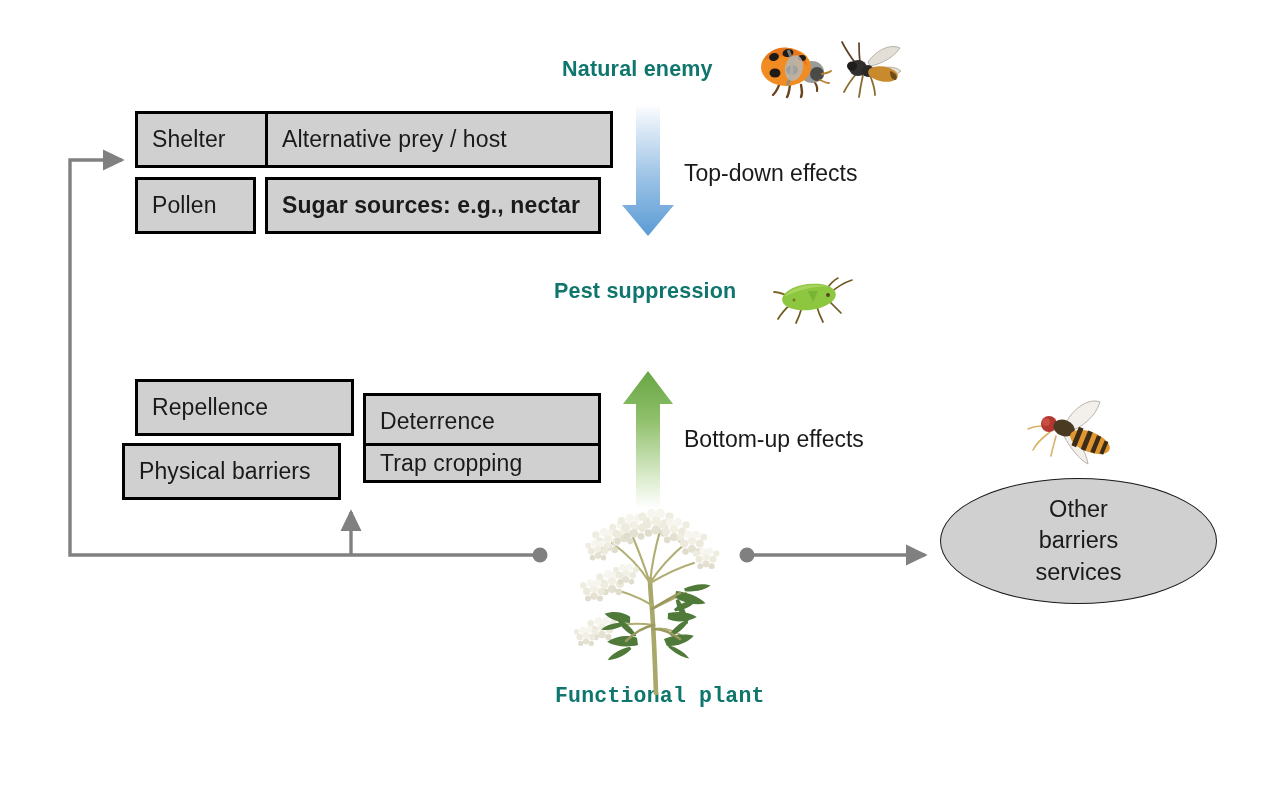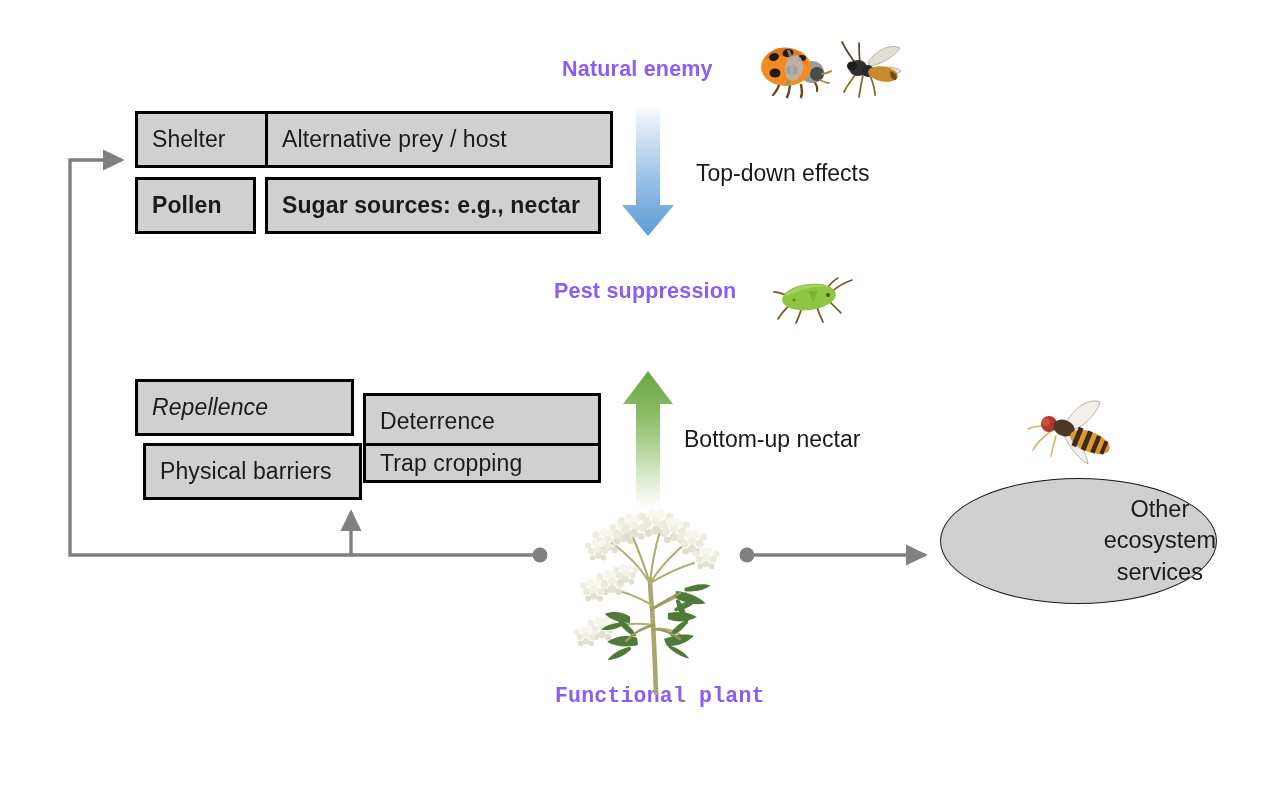--- a/index.html
+++ b/index.html
@@ -29,21 +29,21 @@
     padding-left: 14px;
     font-size: 23px;
     color: #1a1a1a;
     letter-spacing: 0.1px;
     white-space: nowrap;
   }
   .heading {
     position: absolute;
     font-size: 21.5px;
     font-weight: bold;
-    color: #8b5cf6;
+    color: #0f766e;
     white-space: nowrap;
     letter-spacing: 0.2px;
   }
   .effect-label {
     position: absolute;
     font-size: 23px;
     color: #1a1a1a;
     white-space: nowrap;
   }
   .ellipse {
@@ -122,40 +122,40 @@
   <div class="heading" style="left:562px; top:57px;">Natural enemy</div>
 
   <div class="heading" style="left:554px; top:279px;">Pest suppression</div>
 
   <div class="heading" style="left:555px; top:684px;font-family:Liberation Mono, monospace;">Functional plant</div>
 
   <div class="box" style="left:135px; top:111px; width:140px; height:57px;">Shelter</div>
 
   <div class="box" style="left:265px; top:111px; width:348px; height:57px;">Alternative prey / host</div>
 
-  <div class="box" style="left:135px; top:177px; width:121px; height:57px;font-weight:bold;">Pollen</div>
+  <div class="box" style="left:135px; top:177px; width:121px; height:57px;">Pollen</div>
 
   <div class="box" style="left:265px; top:177px; width:336px; height:57px;font-weight:bold;">Sugar sources: e.g., nectar</div>
 
-  <div class="box" style="left:135px; top:379px; width:219px; height:57px;font-style:italic;">Repellence</div>
+  <div class="box" style="left:135px; top:379px; width:219px; height:57px;">Repellence</div>
 
   <div class="box" style="left:363px; top:393px; width:238px; height:57px;">Deterrence</div>
 
-  <div class="box" style="left:143px; top:443px; width:219px; height:57px;">Physical barriers</div>
+  <div class="box" style="left:122px; top:443px; width:219px; height:57px;">Physical barriers</div>
 
   <div class="box" style="left:363px; top:443px; width:238px; height:40px;">Trap cropping</div>
 
-  <div class="effect-label" style="left:684px; top:160px;margin-left:12px;">Top-down effects</div>
-
-  <div class="effect-label" style="left:684px; top:426px;">Bottom-up nectar</div>
-
-  <div class="ellipse" style="left:940px; top:478px; width:277px; height:126px;justify-content:flex-end;">
+  <div class="effect-label" style="left:684px; top:160px;">Top-down effects</div>
+
+  <div class="effect-label" style="left:684px; top:426px;">Bottom-up effects</div>
+
+  <div class="ellipse" style="left:940px; top:478px; width:277px; height:126px;">
     <div>
       <div>Other</div>
-      <div>ecosystem</div>
+      <div>barriers</div>
       <div>services</div>
     </div>
   </div>
 
   <svg class="artwork" style="left:760px; top:42px;" width="72" height="58" viewBox="0 0 72 58">
     <g>
 
       <path d="M20,40 C18,47 16,50 13,53" stroke="#6b4520" stroke-width="2.4" fill="none" stroke-linecap="round"></path>
       <path d="M30,43 C29,49 29,52 27,55" stroke="#6b4520" stroke-width="2.4" fill="none" stroke-linecap="round"></path>
       <path d="M41,43 C42,49 43,51 41,55" stroke="#6b4520" stroke-width="2.4" fill="none" stroke-linecap="round"></path>

